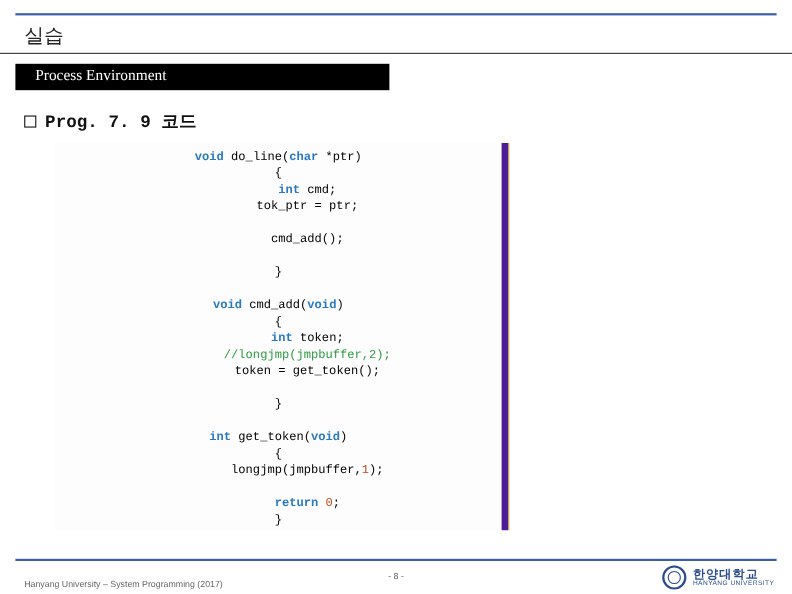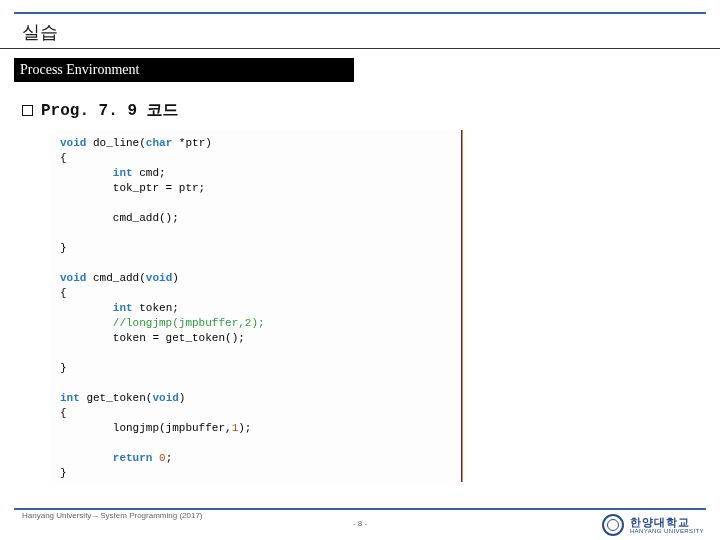--- a/index.html
+++ b/index.html
@@ -37,21 +37,21 @@
     position: absolute;
     top: 58px;
     left: 14px;
     width: 340px;
     height: 24px;
     background: #000;
     color: #fff;
     font-family: Georgia, "Times New Roman", serif;
     font-size: 14px;
     line-height: 24px;
-    padding-left: 6px;
+    padding-left: 18px;
   }
   .subheading {
     position: absolute;
     top: 100px;
     left: 22px;
     font-size: 16px;
     font-weight: bold;
     color: #111;
     font-family: Liberation Mono, monospace;
   }
@@ -67,23 +67,24 @@
     position: absolute;
     top: 130px;
     left: 50px;
     width: 412px;
     height: 352px;
     background: #fdfdfd;
     font-family: Consolas, "Courier New", monospace;
     font-size: 11px;
     line-height: 15px;
     padding: 6px 10px 6px 10px;
-    border-right: 1px solid #4c1d95;
+    border-right: 6px solid #4c1d95;
     white-space: pre;
     overflow: hidden;
+    text-align: center;
   }
   .code-right-shadow {
     position: absolute;
     top: 130px;
     left: 462px;
     width: 1px;
     height: 352px;
     background: #c89838;
   }
   .kw { color: #2a7abf; font-weight: bold; }
@@ -93,21 +94,21 @@
   .footer-line {
     position: absolute;
     left: 14px;
     right: 14px;
     bottom: 30px;
     border-top: 2px solid #3a5ea8;
   }
   .footer-left {
     position: absolute;
     left: 22px;
-    bottom: 20px;
+    bottom: 4px;
     font-size: 8px;
     color: #666;
   }
   .footer-center {
     position: absolute;
     left: 0;
     right: 0;
     bottom: 12px;
     text-align: center;
     font-size: 8px;

